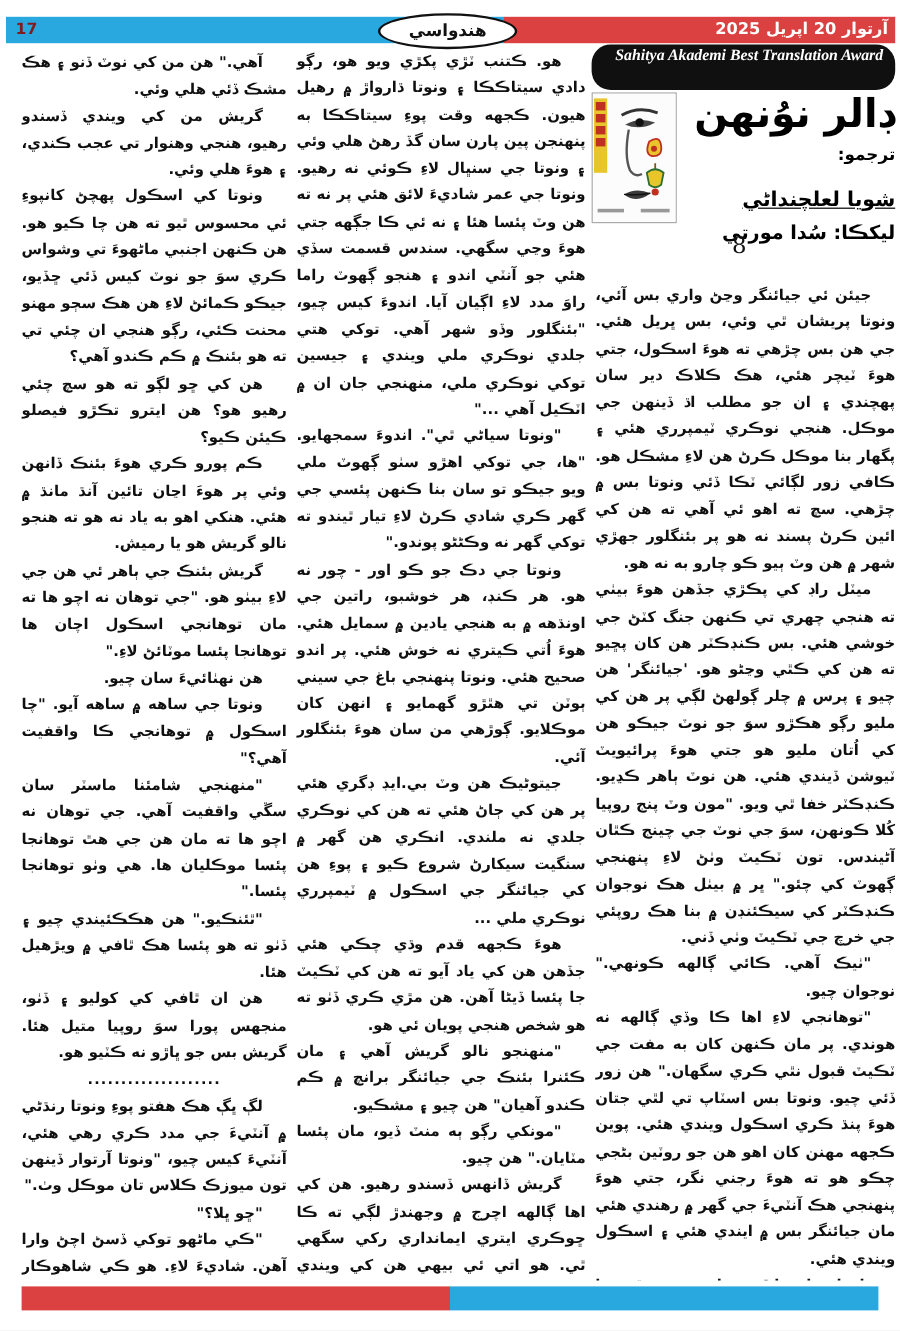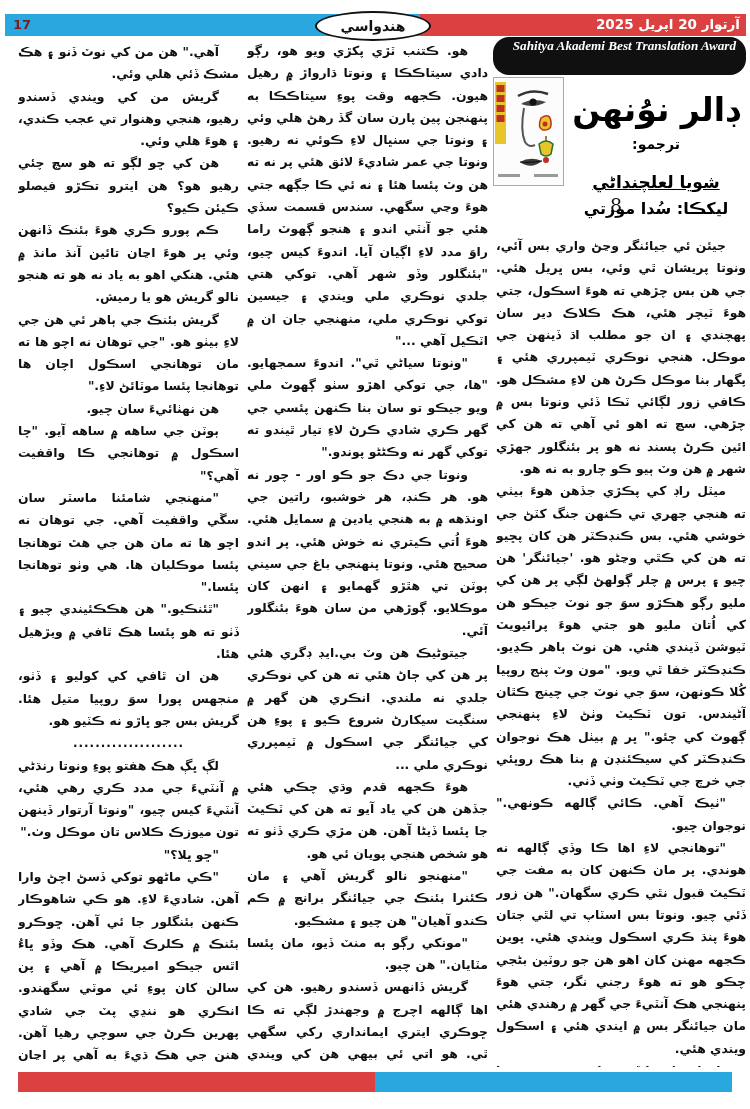--- a/index.html
+++ b/index.html
@@ -28,21 +28,21 @@
     border-radius:16px;color:#fff;font-family:"Liberation Serif","DejaVu Serif",serif;
     font-style:italic;font-weight:bold;font-size:13.2px;line-height:17px;
     display:flex;flex-direction:column;justify-content:space-between;
     padding:0 10px;box-sizing:border-box;direction:ltr;text-align:right;
   }
   
   .cover{
     position:absolute;left:493px;top:77px;width:71px;height:109px;background:#fdfdfd;
     border:1px solid #aaa;box-sizing:border-box;
   }
-  .title-block{position:absolute;left:566px;top:90px;width:180px;text-align:center;color:#000;}
+  .title-block{position:absolute;left:566px;top:75px;width:180px;color:#000;}
   .book-title{font-size:33px;font-weight:900;line-height:40px;letter-spacing:-1px;}
   .tarjumo{font-size:14px;font-weight:bold;margin-top:6px;}
   .translator{font-size:17px;font-weight:900;line-height:30px;margin-top:15px;text-decoration:underline;}
   .author{font-size:16px;font-weight:900;margin-top:2px;}
   .chapter-num{
     position:absolute;left:604px;top:194px;width:24px;text-align:center;
     font-family:"DejaVu Serif",serif;font-size:19px;color:#111;direction:ltr;
   }
   
   .col{
@@ -113,25 +113,26 @@
     <div class="book-title">ڊالر نوُنهن</div>
     <div class="tarjumo">ترجمو:</div>
     <div class="translator">شويا لعلچنداڻي</div>
     <div class="author">ليکڪا: سُدا مورتي</div>
   </div>
   <div class="chapter-num">8</div>
 
   <div class="col col-left">
       <p>آهي." هن من کي نوٽ ڏنو ۽ هڪ مشڪ ڏئي هلي وئي.</p>
       <p>گريش من کي ويندي ڏسندو رهيو، هنجي وهنوار تي عجب ڪندي، ۽ هوءَ هلي وئي.</p>
+      <p>ونوتا کي اسڪول پهچڻ کانپوءِ ئي محسوس ٿيو ته هن چا ڪيو هو. هن ڪنهن اجنبي ماڻهوءَ تي وشواس ڪري سوَ جو نوٽ کيس ڏئي ڇڏيو، جيڪو ڪمائڻ لاءِ هن هڪ سڄو مهنو محنت ڪئي، رڳو هنجي ان چئي تي ته هو بئنڪ ۾ ڪم ڪندو آهي؟</p>
       <p>هن کي ڇو لڳو ته هو سچ چئي رهيو هو؟ هن ايترو تڪڙو فيصلو ڪيئن ڪيو؟</p>
       <p>ڪم پورو ڪري هوءَ بئنڪ ڏانهن وئي پر هوءَ اڃان تائين آنڌ مانڌ ۾ هئي. هنکي اهو به ياد نه هو ته هنجو نالو گريش هو يا رميش.</p>
       <p>گريش بئنڪ جي ٻاهر ئي هن جي لاءِ بيٺو هو. "جي توهان نه اچو ها ته مان توهانجي اسڪول اچان ها توهانجا پئسا موٽائڻ لاءِ."</p>
       <p>هن نهٺائيءَ سان چيو.</p>
-      <p>ٻوٽن جي ساهه ۾ ساهه آيو. "چا اسڪول ۾ توهانجي ڪا واقفيت آهي؟"</p>
+      <p>ونوتا جي ساهه ۾ ساهه آيو. "چا اسڪول ۾ توهانجي ڪا واقفيت آهي؟"</p>
       <p>"منهنجي شامئنا ماسٽر سان سڱي واقفيت آهي. جي توهان نه اچو ها ته مان هن جي هٿ توهانجا پئسا موڪليان ها. هي وٺو توهانجا پئسا."</p>
       <p>"ٿئنڪيو." هن هڪڪئيندي چيو ۽ ڏٺو ته هو پئسا هڪ ٿافي ۾ ويڙهيل هئا.</p>
       <p>هن ان ٿافي کي کوليو ۽ ڏٺو، منجهس پورا سوَ روپيا متيل هئا. گريش بس جو ڀاڙو نه ڪٽيو هو.</p>
       <p class="sep">....................</p>
       <p>لڳ ڀڳ هڪ هفتو پوءِ ونوتا رنڌڻي ۾ آنٽيءَ جي مدد ڪري رهي هئي، آنٽيءَ کيس چيو، "ونوتا آرتوار ڏينهن تون ميوزڪ ڪلاس تان موڪل وٺ."</p>
       <p>"ڇو ڀلا؟"</p>
       <p>"ڪي ماڻهو توکي ڏسڻ اچڻ وارا آهن. شاديءَ لاءِ. هو ڪي شاهوڪار ڪنهن بئنگلور جا ئي آهن. ڇوڪرو بئنڪ ۾ ڪلرڪ آهي. هڪ وڏو ڀاءُ اٿس جيڪو اميريڪا ۾ آهي ۽ پن سالن کان پوءِ ئي موٽي سگهندو. انڪري هو ننڍي پٽ جي شادي پهرين ڪرڻ جي سوچي رهيا آهن. هنن جي هڪ ڌيءَ به آهي پر اڃان ڪنواري آهي. ڇا توکي ڪو انجنيئر يا ون آفيسر ته نه کپي؟"</p>
     </div>
   <div class="col col-mid">
       <p>هو. ڪتنب ٽڙي پکڙي ويو هو، رڳو دادي سيتاڪڪا ۽ ونوتا ڌارواڙ ۾ رهيل هيون. ڪجهه وقت پوءِ سيتاڪڪا به پنهنجن پين پارن سان گڏ رهڻ هلي وئي ۽ ونوتا جي سنڀال لاءِ ڪوئي نه رهيو. ونوتا جي عمر شاديءَ لائق هئي پر نه ته هن وٽ پئسا هئا ۽ نه ئي ڪا جڳهه جتي هوءَ وڃي سگهي. سندس قسمت سڏي هئي جو آنٽي اندو ۽ هنجو ڳهوٽ راما راوَ مدد لاءِ اڳيان آيا. اندوءَ کيس چيو، "بئنگلور وڏو شهر آهي. توکي هتي جلدي نوڪري ملي ويندي ۽ جيسين توکي نوڪري ملي، منهنجي جان ان ۾ اٽڪيل آهي ..."</p>

